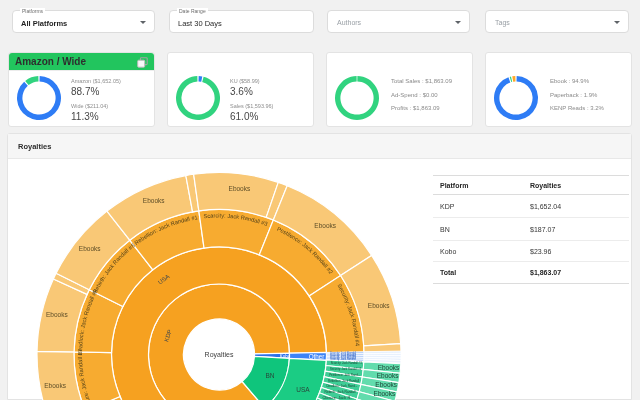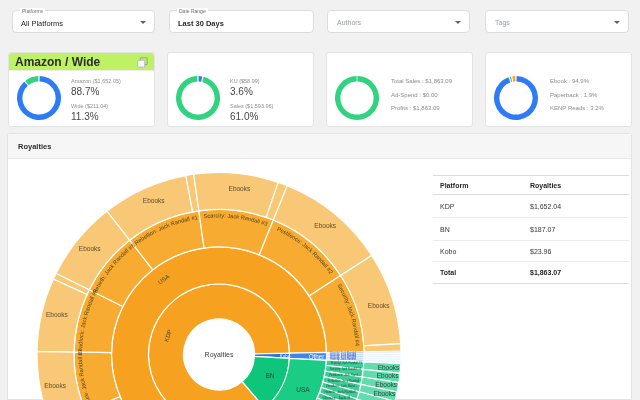--- a/index.html
+++ b/index.html
@@ -1,22 +1,22 @@
 <!DOCTYPE html>
 <html><head><meta charset="utf-8"><style>
 * {margin:0;padding:0;box-sizing:border-box}
 html,body {width:640px;height:400px;overflow:hidden;background:#f1f1f1;
   font-family:"Liberation Sans",sans-serif;position:relative}
 .field {position:absolute;top:10px;height:23px;background:#fff;border:1px solid #dcdcdc;border-radius:4px}
 .flab {position:absolute;top:-3px;left:7px;font-size:5px;color:#6e6e6e;background:#fff;padding:0 2px;line-height:7px}
-.fval {font-size:7.5px;color:#1f1f1f;font-weight:normal;line-height:25px;padding-left:8px}
+.fval {font-size:7.5px;color:#1f1f1f;font-weight:bold;line-height:25px;padding-left:8px}
 .fph {font-size:7px;color:#9aa0a6;line-height:24px;padding-left:9px}
 .arr {position:absolute;right:8px;top:10px;width:0;height:0;border-left:3px solid transparent;border-right:3px solid transparent;border-top:3.5px solid #5f6368}
 .card {position:absolute;top:52px;width:147px;height:75px;background:#fff;border:1px solid #e3e3e3;border-radius:3px}
-.chead {position:relative;height:18px;background:#bef264;border-bottom:1px solid #ececec;line-height:18px;padding-left:6px;font-size:12px;font-weight:bold;color:#2e2e2e;border-radius:3px 3px 0 0}
+.chead {position:relative;height:18px;background:#22c55e;border-bottom:1px solid #ececec;line-height:18px;padding-left:6px;font-size:10px;font-weight:bold;color:#2e2e2e;border-radius:3px 3px 0 0}
 .leg {position:absolute;left:62px}
 .sl {font-size:5.5px;color:#8e8e8e;line-height:8px;white-space:nowrap}
 .bv {font-size:10px;color:#474747;line-height:13px}
 .leg3 {position:absolute;left:64px;top:22px;font-size:6px;color:#8a8a8a;white-space:nowrap}
 .leg3 div {line-height:13.7px}
 .panel {position:absolute;left:7px;top:133px;width:625px;height:267px;background:#fff;border:1px solid #e3e3e3;border-radius:3px 3px 0 0}
 .phead {height:25px;background:#f6f6f6;border-bottom:1px solid #e8e8e8;line-height:25px;padding-left:10px;font-size:7.5px;font-weight:bold;color:#2e2e2e}
 .tbl {position:absolute;left:425px;top:40.5px;width:196px}
 .trow {position:absolute;width:100%;height:23px;line-height:23px;font-size:7px;color:#363636;border-bottom:1px solid #ececec}
 .trow span {position:absolute;left:7px}
@@ -24,21 +24,21 @@
 .th {font-weight:bold;color:#262626;border-top:1px solid #dcdcdc;border-bottom:1px solid #dcdcdc;height:21px;line-height:21px}
 .tt {font-weight:bold;color:#262626;border-bottom:1px solid #dcdcdc}
 </style></head><body>
 <div class="field" style="left:12px;width:143px">
     <span class="flab">Platforms</span>
     <div class="fval">All Platforms</div>
     <span class="arr"></span>
   </div>
 <div class="field" style="left:169px;width:145px">
     <span class="flab">Date Range</span>
-    <div class="fval" style="font-weight:bold;color:#2a2a2a">Last 30 Days</div>
+    <div class="fval" style="font-weight:normal;color:#2a2a2a">Last 30 Days</div>
   </div>
 <div class="field" style="left:327px;width:143px">
     <div class="fph">Authors</div>
     <span class="arr"></span>
   </div>
 <div class="field" style="left:485px;width:144px">
     <div class="fph">Tags</div>
     <span class="arr"></span>
   </div>
 <div class="card" style="left:8px">

